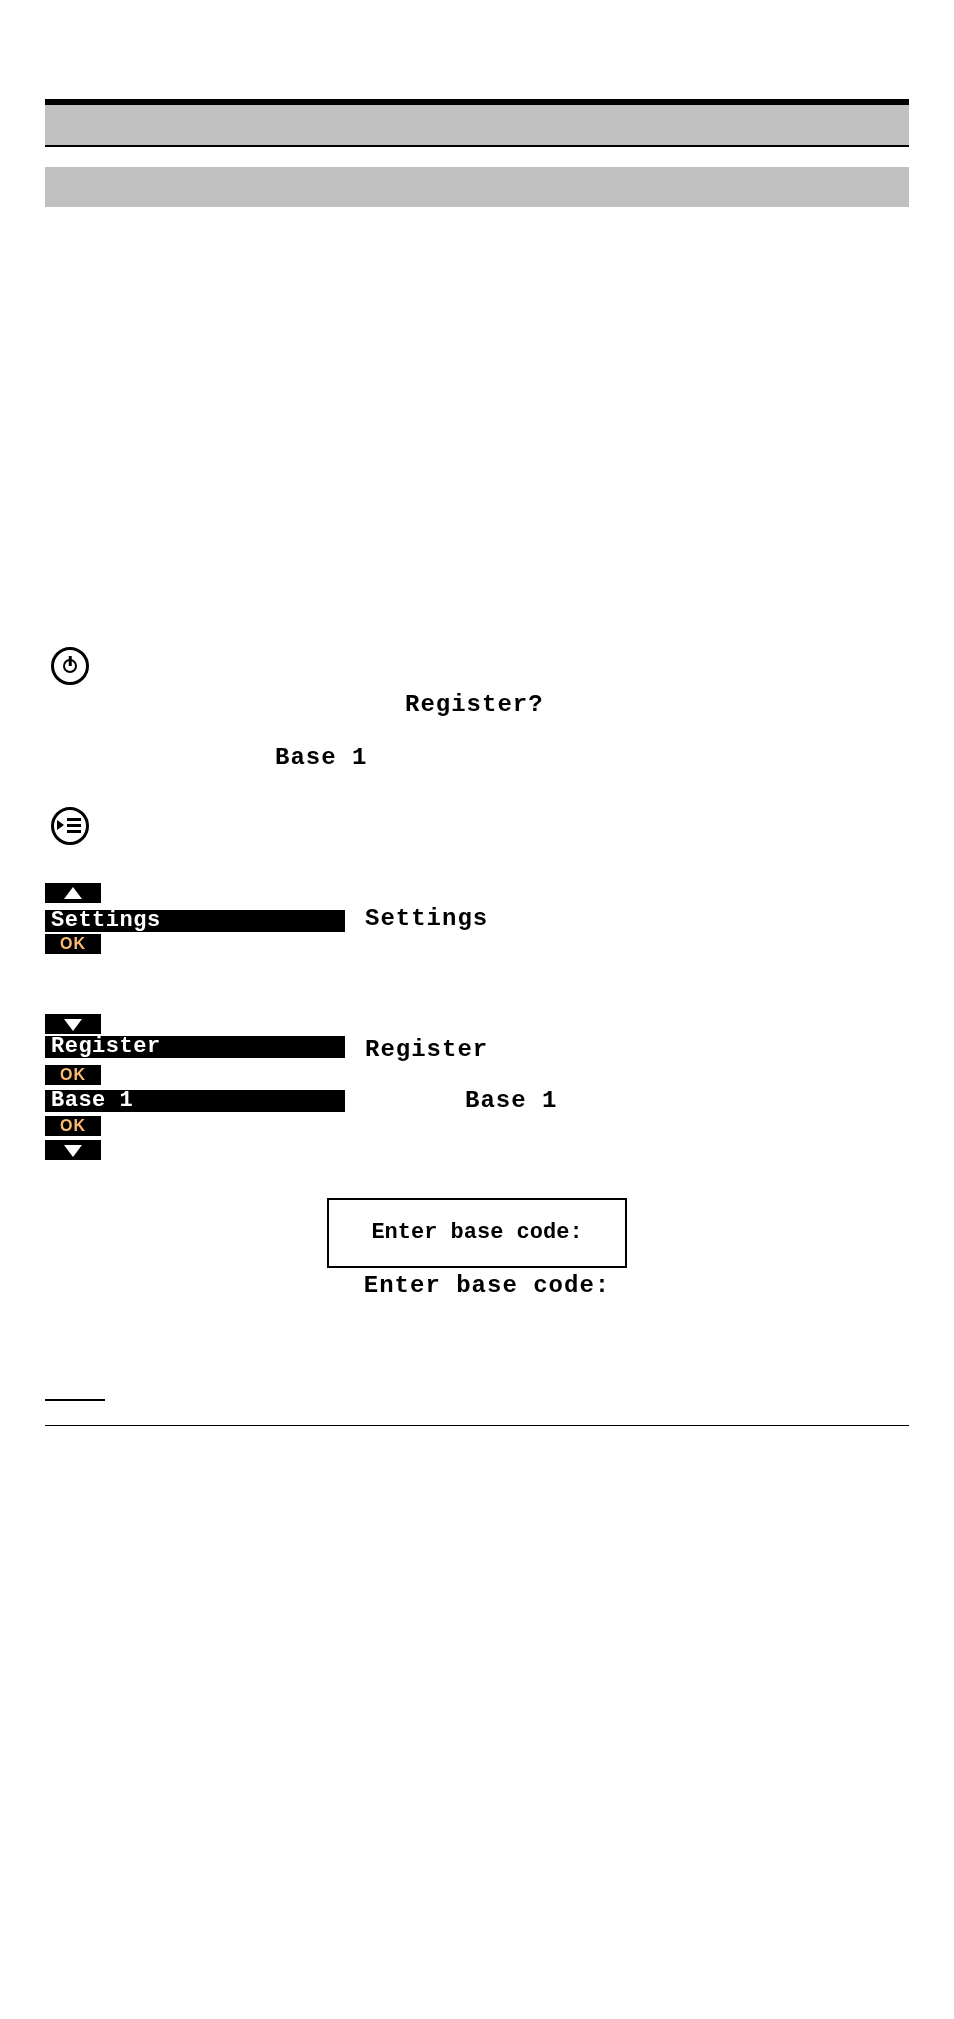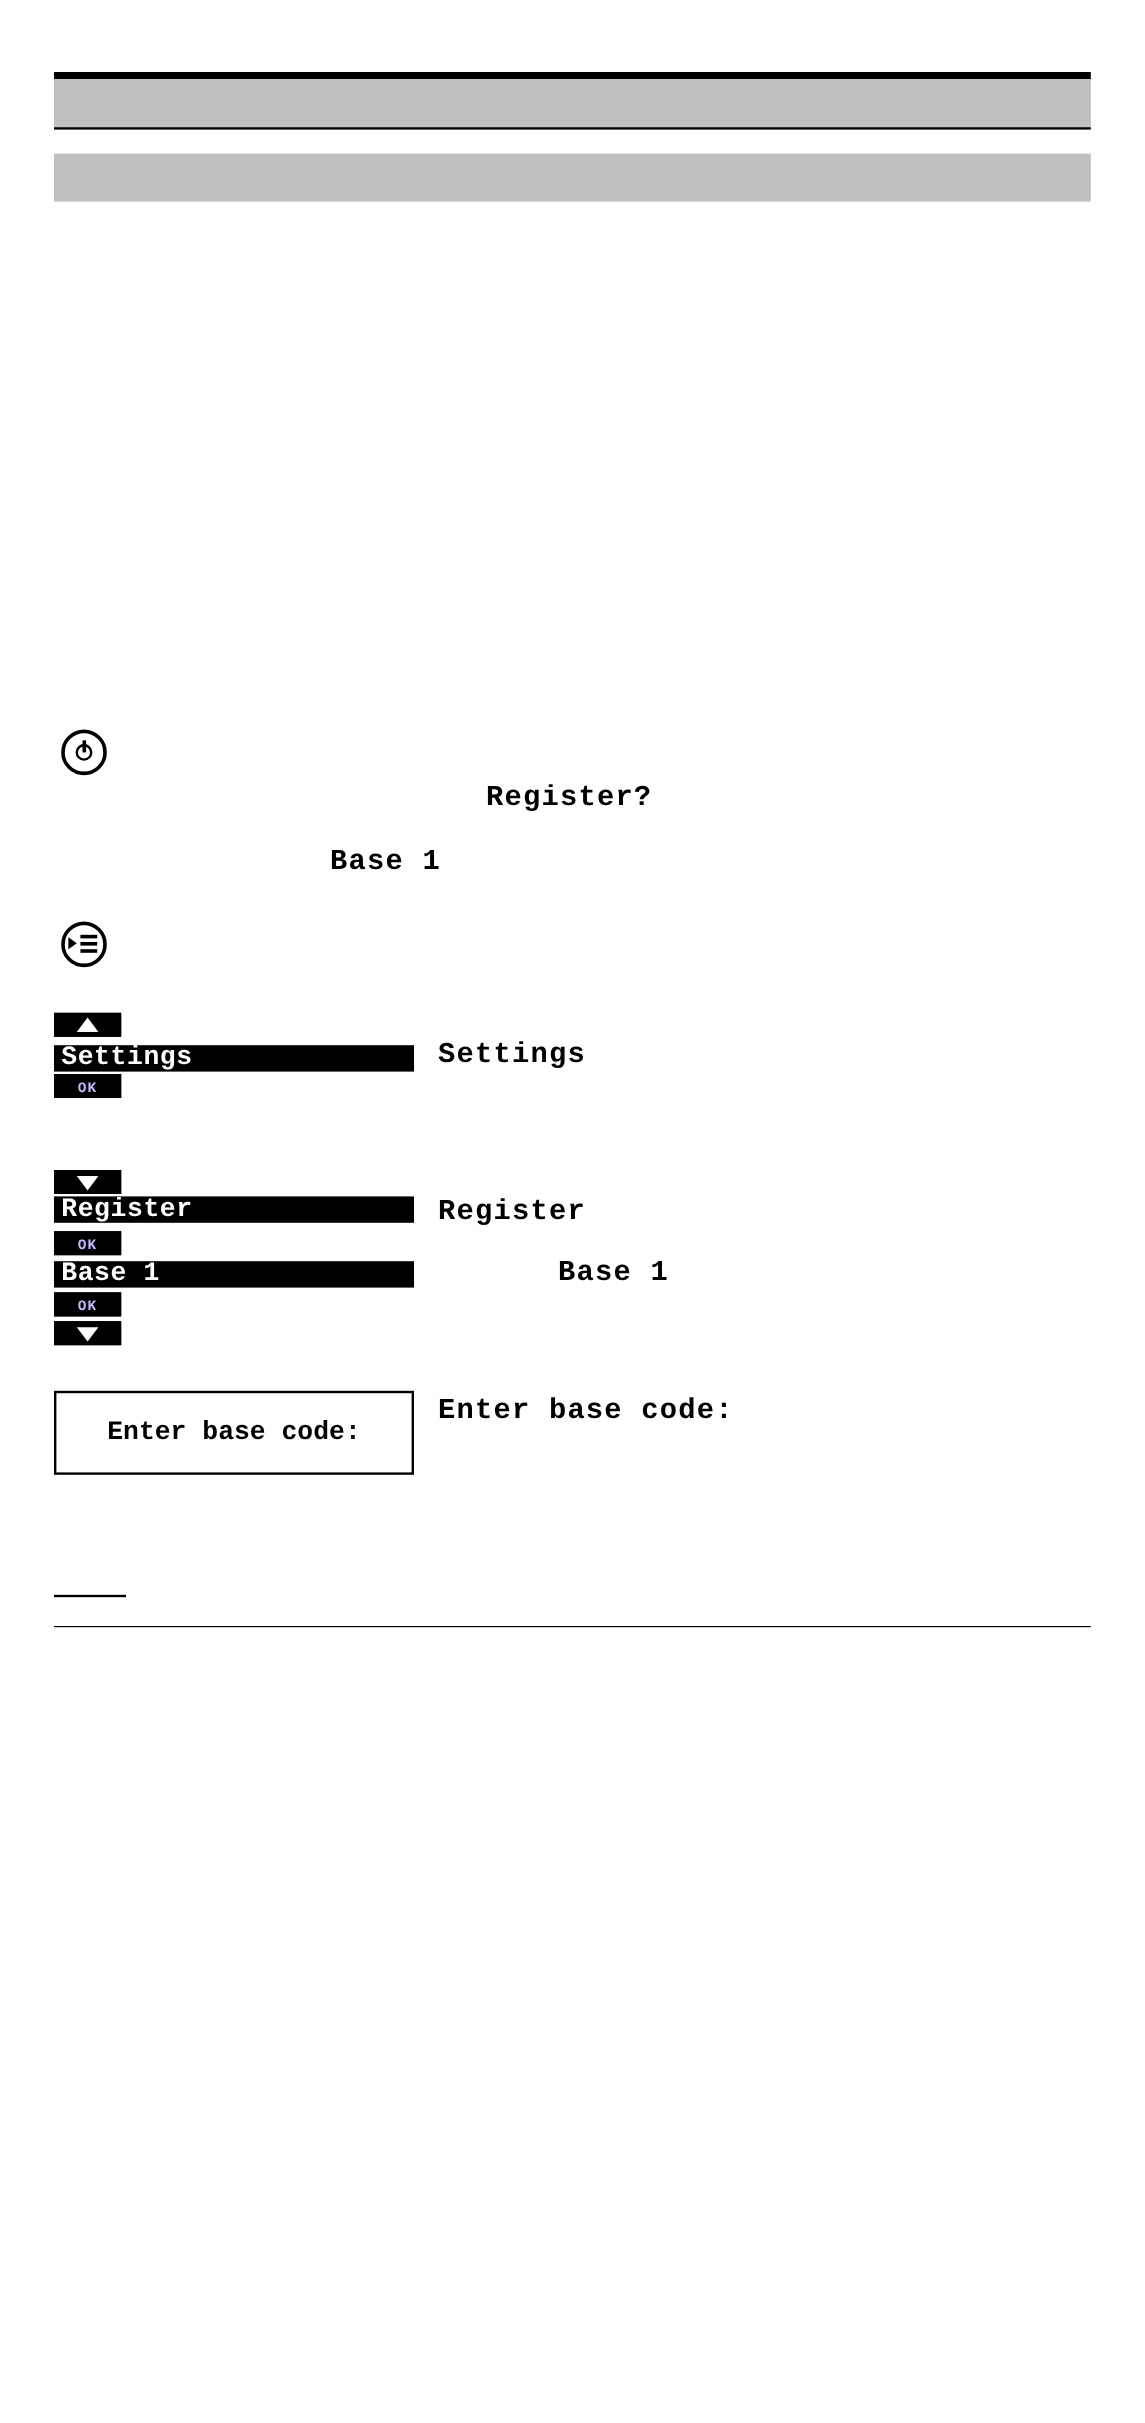--- a/index.html
+++ b/index.html
@@ -5,20 +5,21 @@
   * { box-sizing: border-box; }
   body {
     margin: 0;
     padding: 0;
     background: #fff;
     font-family: "Courier New", Courier, monospace;
     width: 954px;
   }
   .page {
     padding: 60px 45px 40px 45px;
+    margin-top: 39px;
   }
   .thick-rule {
     height: 6px;
     background: #000;
     margin-bottom: 0;
   }
   .gray-bar {
     height: 40px;
     background: #c0c0c0;
     margin-bottom: 0;
@@ -127,23 +128,23 @@
   }
   .key-btn .tri-down {
     display:inline-block;
     width: 0; height: 0;
     border-left: 9px solid transparent;
     border-right: 9px solid transparent;
     border-top: 12px solid #fff;
     margin-top: 3px;
   }
   .key-btn .ok-text {
-    color: #c4b5fd;
-    font-family: Liberation Mono, monospace;
-    font-size: 12px;
+    color: #fdba74;
+    font-family: Liberation Sans, sans-serif;
+    font-size: 16px;
     font-weight: bold;
     line-height: 16px;
     letter-spacing: 1px;
   }
 
   .lcd-inverse {
     display: block;
     width: 300px;
     background: #000;
     color: #fff;
@@ -305,21 +306,21 @@
 
   <div class="row">
     <div class="left-col">
       <div class="key-btn"><span class="tri-down"></span></div>
     </div>
     <div class="right-col"></div>
   </div>
 
   <div style="height:30px;"></div>
 
-  <div class="row" style="align-items:flex-start;">
+  <div class="row" style="align-items:center;flex-direction:column;">
     <div class="left-col">
       <div class="lcd-box">Enter base code:</div>
     </div>
     <div class="right-col" style="padding-left:20px; padding-top:4px;">
       <span>Enter base code:</span>
     </div>
   </div>
 
   <div class="bottom-short-rule"></div>
   <div class="bottom-full-rule"></div>

